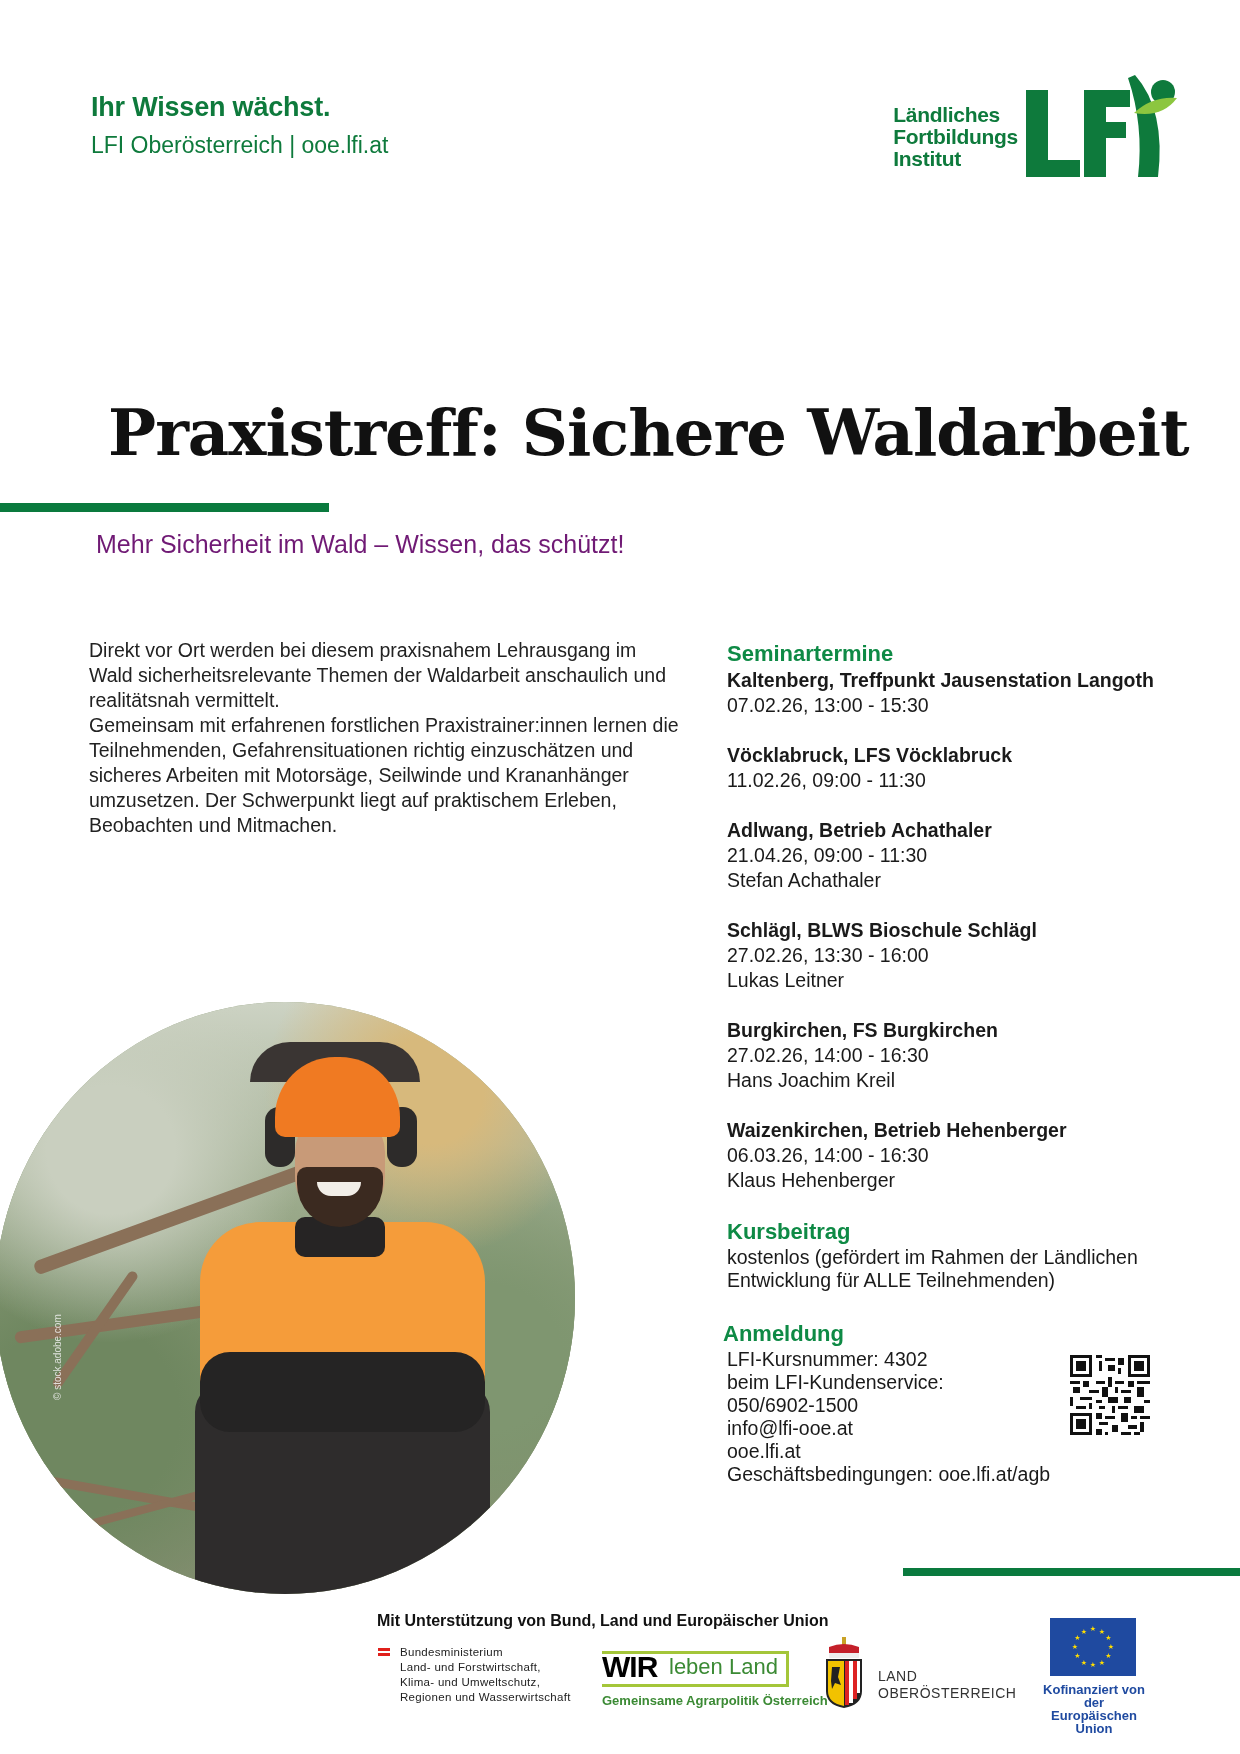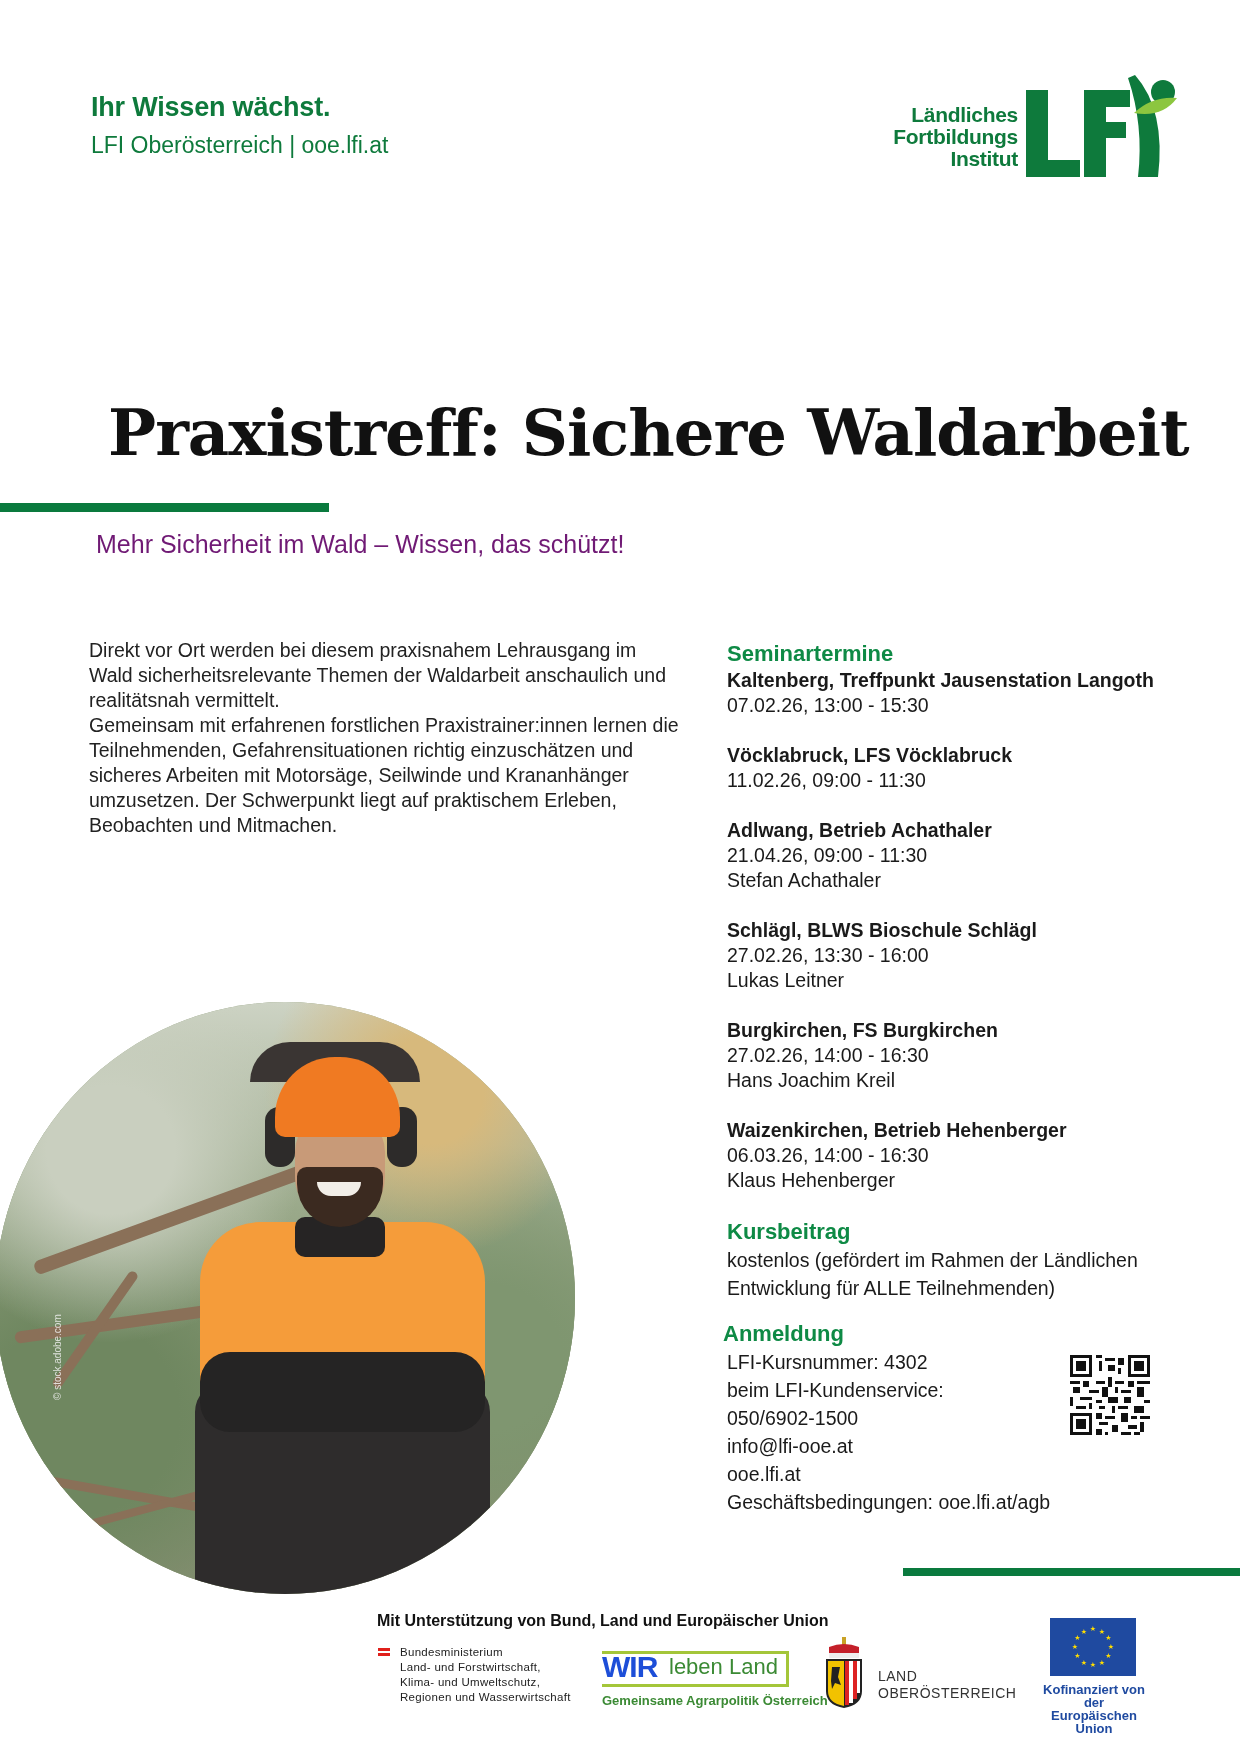--- a/index.html
+++ b/index.html
@@ -6,37 +6,37 @@
   html, body { width: 1240px; height: 1754px; background: #ffffff; overflow: hidden; }
   body { position: relative; font-family: "Liberation Sans", "DejaVu Sans", sans-serif; color: #1a1a1a; }
 
   .abs { position: absolute; }
 
   
   .tagline { left: 91px; top: 92px; font-size: 27px; font-weight: bold; color: #0e7a3c; letter-spacing: -0.2px; }
   .subtagline { left: 91px; top: 132px; font-size: 23px; color: #0e7a3c; }
 
   .logo-wrap { left: 868px; top: 70px; width: 310px; height: 110px; }
-  .logo-text { position: absolute; right: 160px; top: 34px; text-align: right; font-size: 21px; font-weight: bold; color: #0e7a3c; line-height: 22px; letter-spacing: -0.3px; }
+  .logo-text { position: absolute; right: 160px; top: 34px; text-align: left; font-size: 21px; font-weight: bold; color: #0e7a3c; line-height: 22px; letter-spacing: -0.3px; }
   .logo-mark { position: absolute; right: 0; top: 0; width: 160px; height: 110px; }
 
   
   .title { left: 108px; top: 395px; font-family: "DejaVu Serif", "Liberation Serif", serif; font-size: 64px; font-weight: bold; color: #111; letter-spacing: -1px; }
   .title-bar { left: 0; top: 503px; width: 329px; height: 9px; background: #0a7a3e; }
   .subtitle { left: 96px; top: 530px; font-size: 25px; color: #701a75; }
 
   
   .body-text { left: 89px; top: 638px; width: 590px; font-size: 19.5px; line-height: 25px; color: #222; }
 
   
   .right-col { left: 727px; top: 640px; width: 440px; }
   .sec-head { font-size: 22px; font-weight: bold; color: #0e8a45; line-height: 28px; }
   .entry { font-size: 19.5px; line-height: 25px; color: #1a1a1a; margin-bottom: 25px; }
   .entry .loc { font-weight: bold; }
-  .sec-body { font-size: 19.5px; line-height: 28px; color: #1a1a1a; }
+  .sec-body { font-size: 19.5px; line-height: 23px; color: #1a1a1a; }
 
   .kursbeitrag { left: 727px; top: 1218px; width: 450px; }
   .anmeldung { left: 723px; top: 1320px; width: 450px; }
   .anmeldung .sec-body { padding-left: 4px; }
 
   .qr { left: 1070px; top: 1355px; width: 80px; height: 80px; }
 
   
   .photo { left: -5px; top: 1002px; width: 580px; height: 592px; border-radius: 50%; overflow: hidden;
     background:
@@ -68,21 +68,21 @@
   .credit { position: absolute; left: 52px; top: 1400px; font-size: 10px; color: #f2f2f2; transform: rotate(-90deg); transform-origin: left top; white-space: nowrap; opacity: 0.85; }
 
   
   .footer-bar { left: 903px; top: 1568px; width: 337px; height: 8px; background: #0a7a3e; }
   .support { left: 377px; top: 1612px; font-size: 16px; font-weight: bold; color: #111; }
   .bm { left: 378px; top: 1645px; }
   .bm-flag { position: absolute; left: 0; top: 3px; width: 12px; height: 8px; }
   .bm-flag i { display: block; height: 2.6px; }
   .bm-text { position: absolute; left: 22px; top: 0; font-size: 11.5px; line-height: 15px; color: #222; white-space: nowrap; letter-spacing: 0.3px; }
   .wir { left: 602px; top: 1651px; width: 187px; height: 36px; border: 3px solid #a4c639; border-left: none; }
-  .wir-text-wir { left: 602px; top: 1650px; font-size: 30px; font-weight: bold; color: #1d4ed8; letter-spacing: -1px; }
+  .wir-text-wir { left: 602px; top: 1650px; font-size: 30px; font-weight: bold; color: #000000; letter-spacing: -1px; }
   .wir-text-leben { left: 669px; top: 1654px; font-size: 22px; color: #3b8a34; }
   .wir-sub { left: 602px; top: 1693px; font-size: 13px; font-weight: bold; color: #3b8a34; }
   .wappen { left: 823px; top: 1637px; width: 42px; height: 72px; }
   .land-ooe { left: 878px; top: 1668px; font-size: 14px; line-height: 17px; color: #333; letter-spacing: 0.5px; }
   .eu-flag { left: 1050px; top: 1618px; width: 86px; height: 58px; background: #1f4aa0; }
   .eu-text { left: 1042px; top: 1683px; font-size: 13px; font-weight: bold; color: #1f4aa0; line-height: 13px; text-align: center; width: 104px; }
 </style>
 </head>
 <body>
 

